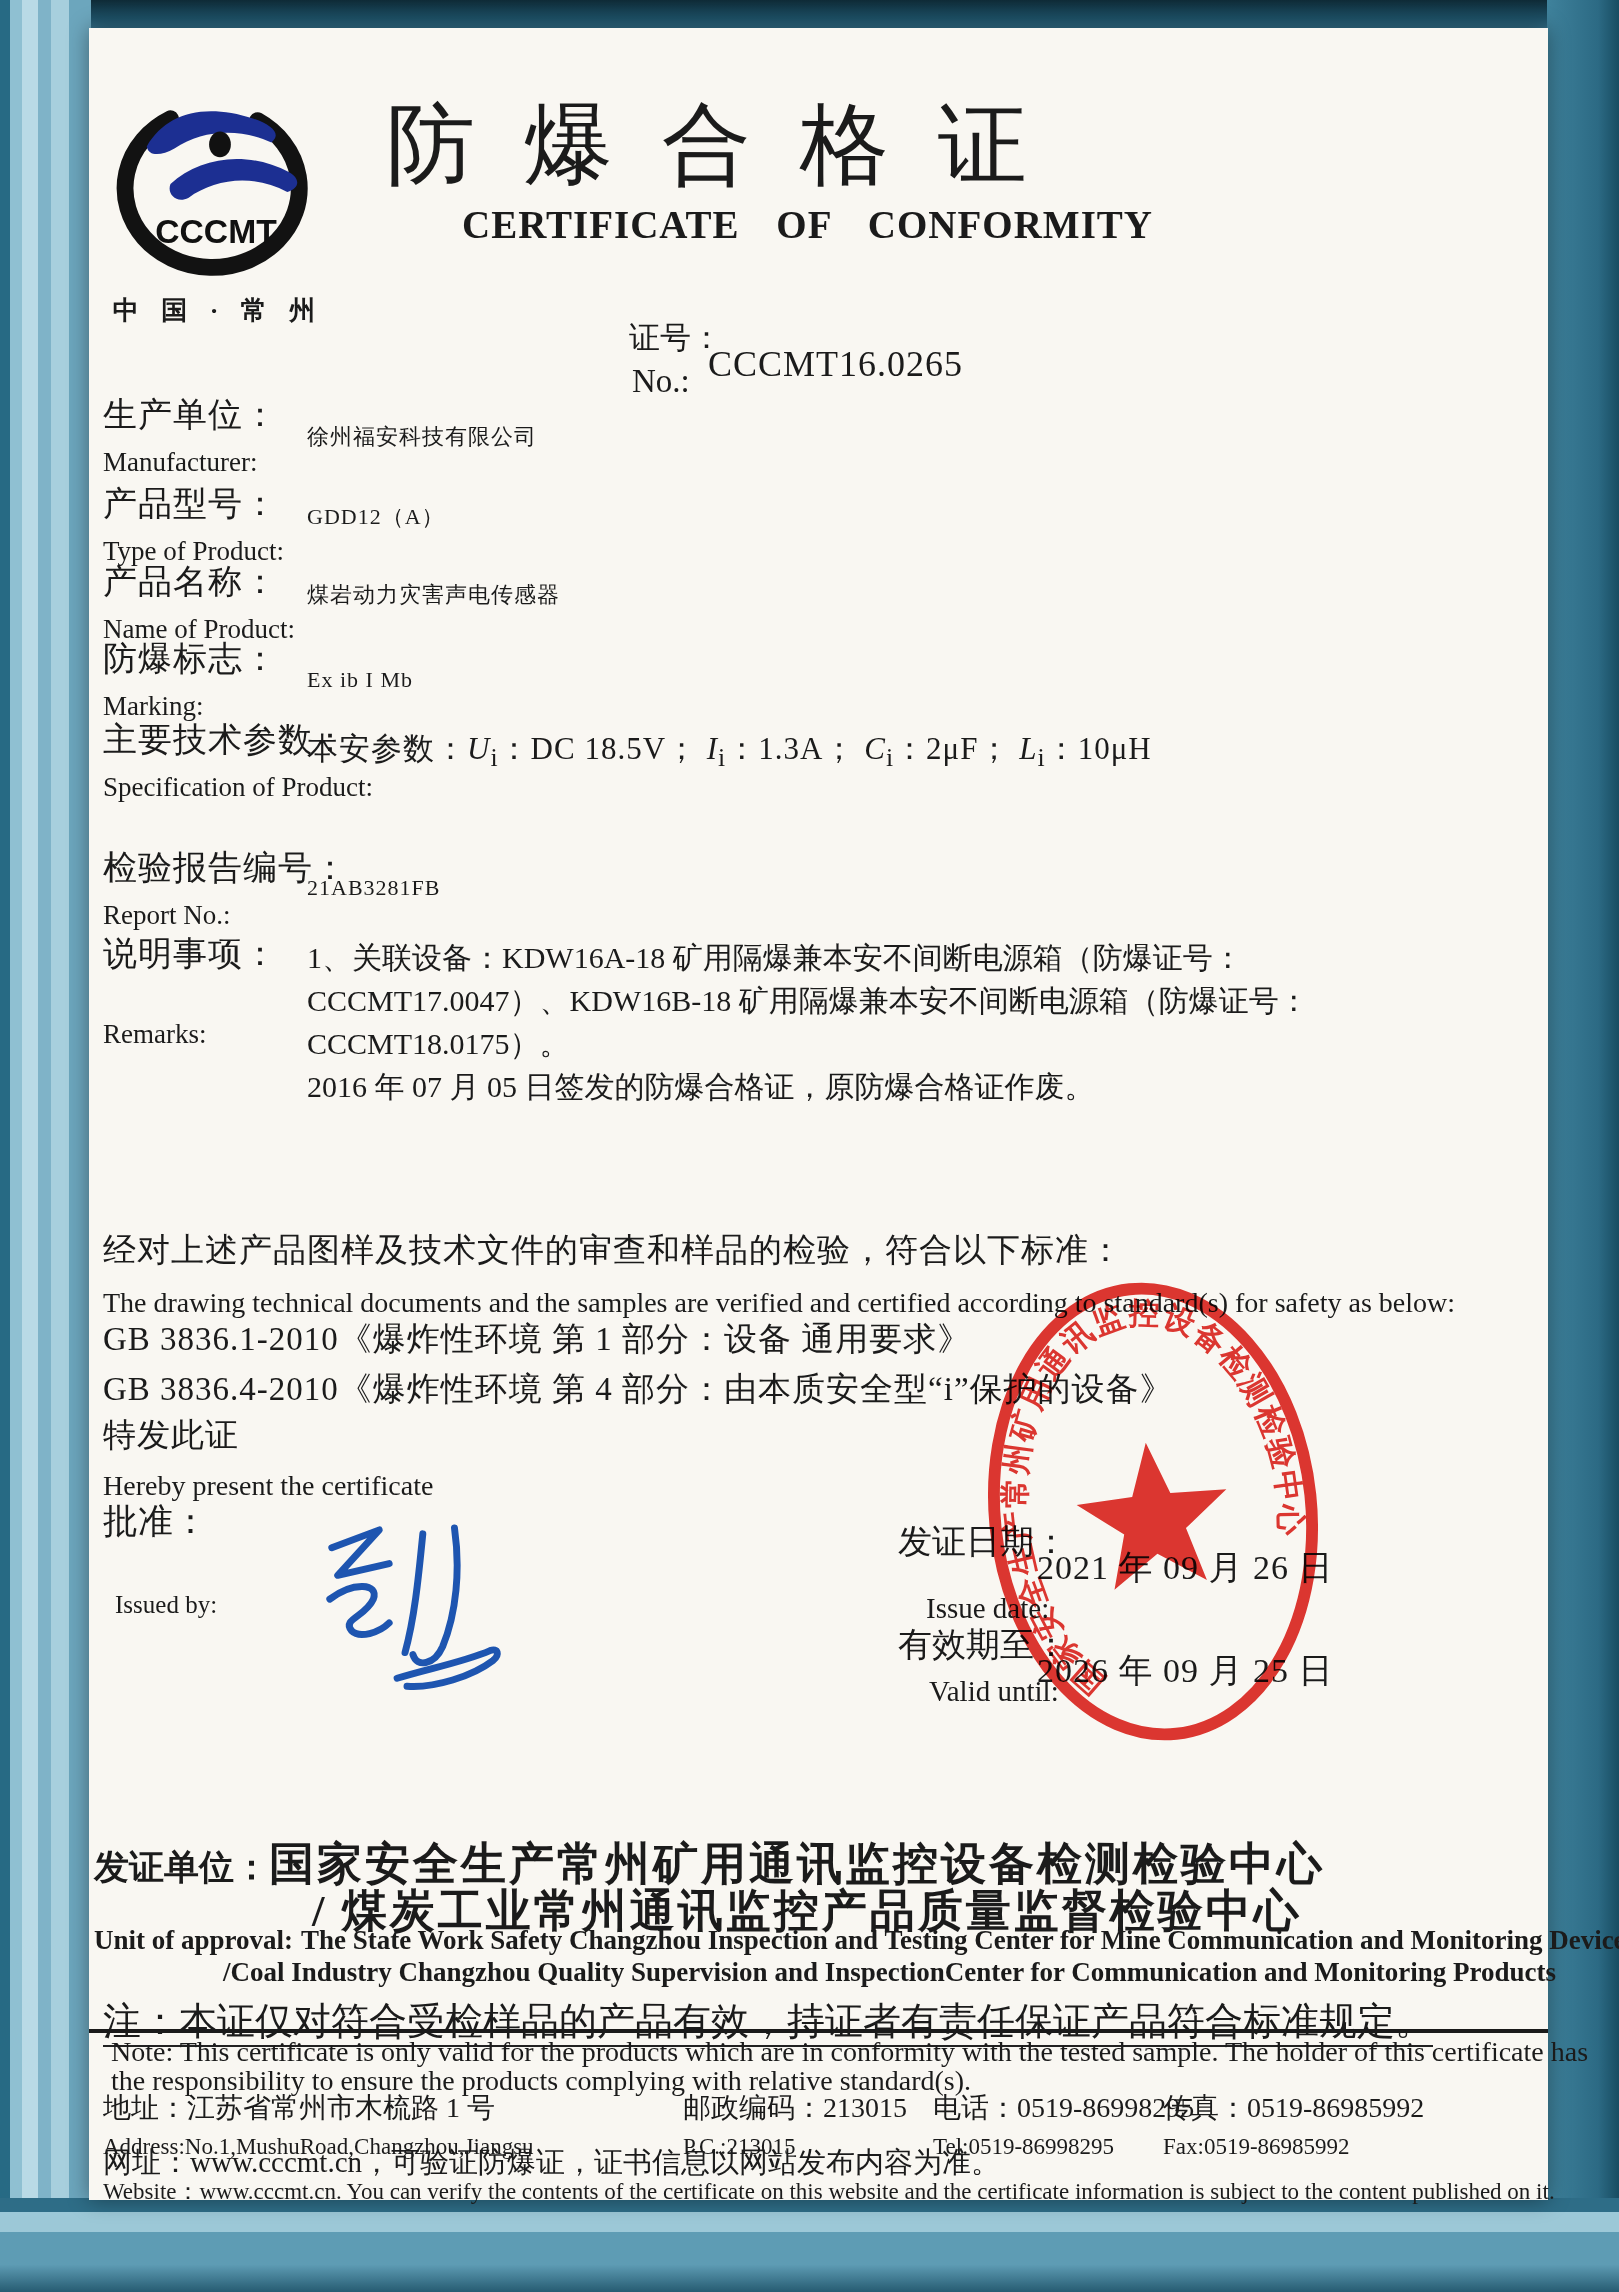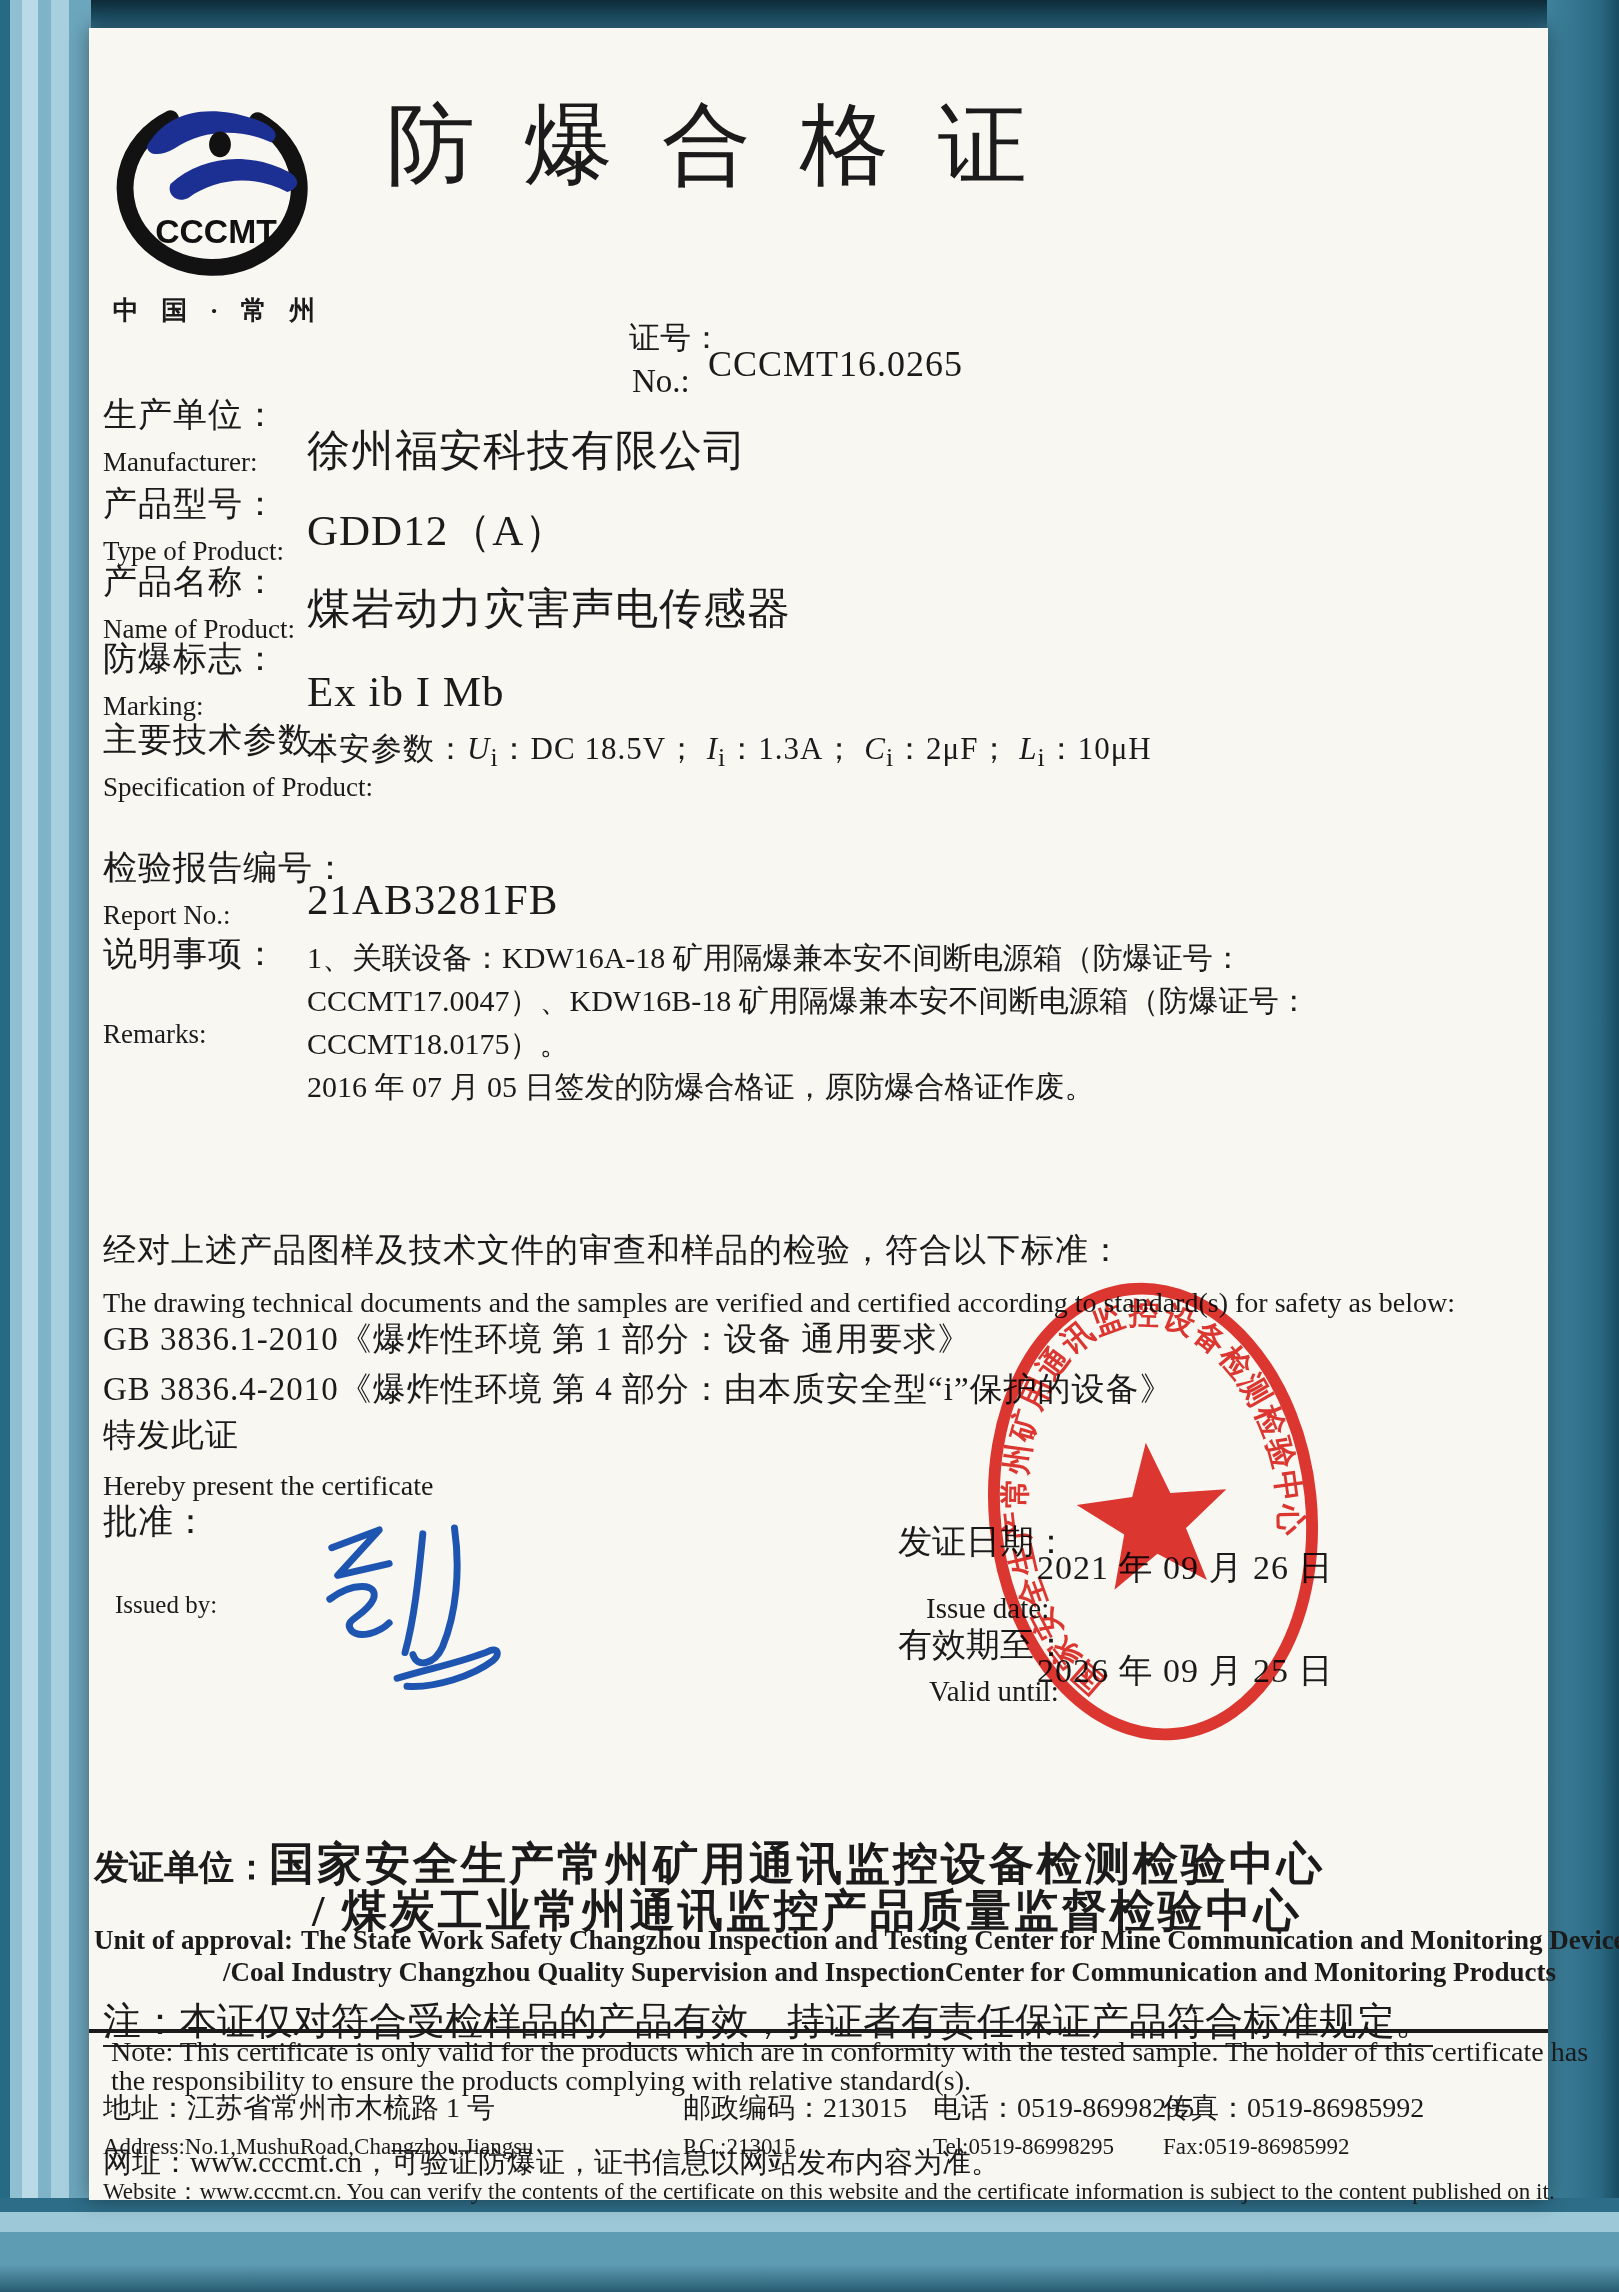--- a/index.html
+++ b/index.html
@@ -23,21 +23,21 @@
   .title-en{left:248px;top:174px;width:941px;text-align:center;font-size:39px;word-spacing:26px;letter-spacing:1px;font-weight:600;white-space:nowrap}
   .certno-zh{left:540px;top:289px;font-size:31px}
   .certno-en{left:543px;top:335px;font-size:33px}
   .certno-val{left:619px;top:315px;font-size:36px;letter-spacing:1px}
   .logo-region{left:12px;top:265px;width:234px;text-align:center;font-size:26px;font-weight:bold;letter-spacing:8px;white-space:nowrap}
   
   .row{position:absolute;left:14px;display:flex;width:1438px}
   .lab{flex:0 0 204px;width:204px}
   .lab .zh{font-size:34px;letter-spacing:1px;white-space:nowrap}
   .lab .en{font-size:27px;margin-top:9px;white-space:nowrap}
-  .rv{font-size:43px;letter-spacing:1px;white-space:nowrap}
+  .rv{font-size:22px;letter-spacing:1px;white-space:nowrap}
   .rlines{font-size:30px;line-height:43px;white-space:nowrap}
   
   .s-zh{left:14px;font-size:33px;letter-spacing:1px;white-space:nowrap}
   .s-en{left:14px;font-size:28px;white-space:nowrap}
   .approve{left:14px;font-size:35px}
   .issuedby{left:26px;font-size:25px}
   
   .d-zh{font-size:34px;white-space:nowrap}
   .d-val{font-size:34px;letter-spacing:1px;white-space:nowrap;z-index:2}
   .d-en{font-size:29px;white-space:nowrap}
@@ -78,20 +78,21 @@
   <svg class="abs logo-svg" viewBox="0 0 220 198">
     <path d="M 150,32 A 88,80 0 1 1 62,30" fill="none" stroke="#121212" stroke-width="17" stroke-linecap="round"></path>
     <path d="M38,58 C58,24 96,14 146,30 C166,37 174,46 164,54 C134,40 96,40 66,60 C52,68 40,68 38,58 Z" fill="#1c2f92"></path>
     <path d="M62,96 C92,68 140,62 182,84 C194,91 192,101 180,104 C146,86 108,90 80,110 C68,116 58,106 62,96 Z" fill="#1c2f92"></path>
     <ellipse cx="112" cy="56" rx="11" ry="13" fill="#111"></ellipse>
     <text x="108" y="156" text-anchor="middle" font-size="34" class="logo-acronym" fill="#111">CCCMT</text>
   </svg>
   <div class="abs logo-region">中 国 · 常 州</div>
 
   <div class="abs title-zh">防爆合格证</div>
+  <div class="abs title-en">CERTIFICATE OF CONFORMITY</div>
   <div class="abs certno-zh">证号：</div>
   <div class="abs certno-en">No.:</div>
   <div class="abs certno-val">CCCMT16.0265</div>
 
   <div class="row" style="top:364px">
     <div class="lab">
         <div class="zh">生产单位：</div>
       <div class="en">Manufacturer:</div>
       </div>
     <div class="rv" style="padding-top:30px">徐州福安科技有限公司</div>

